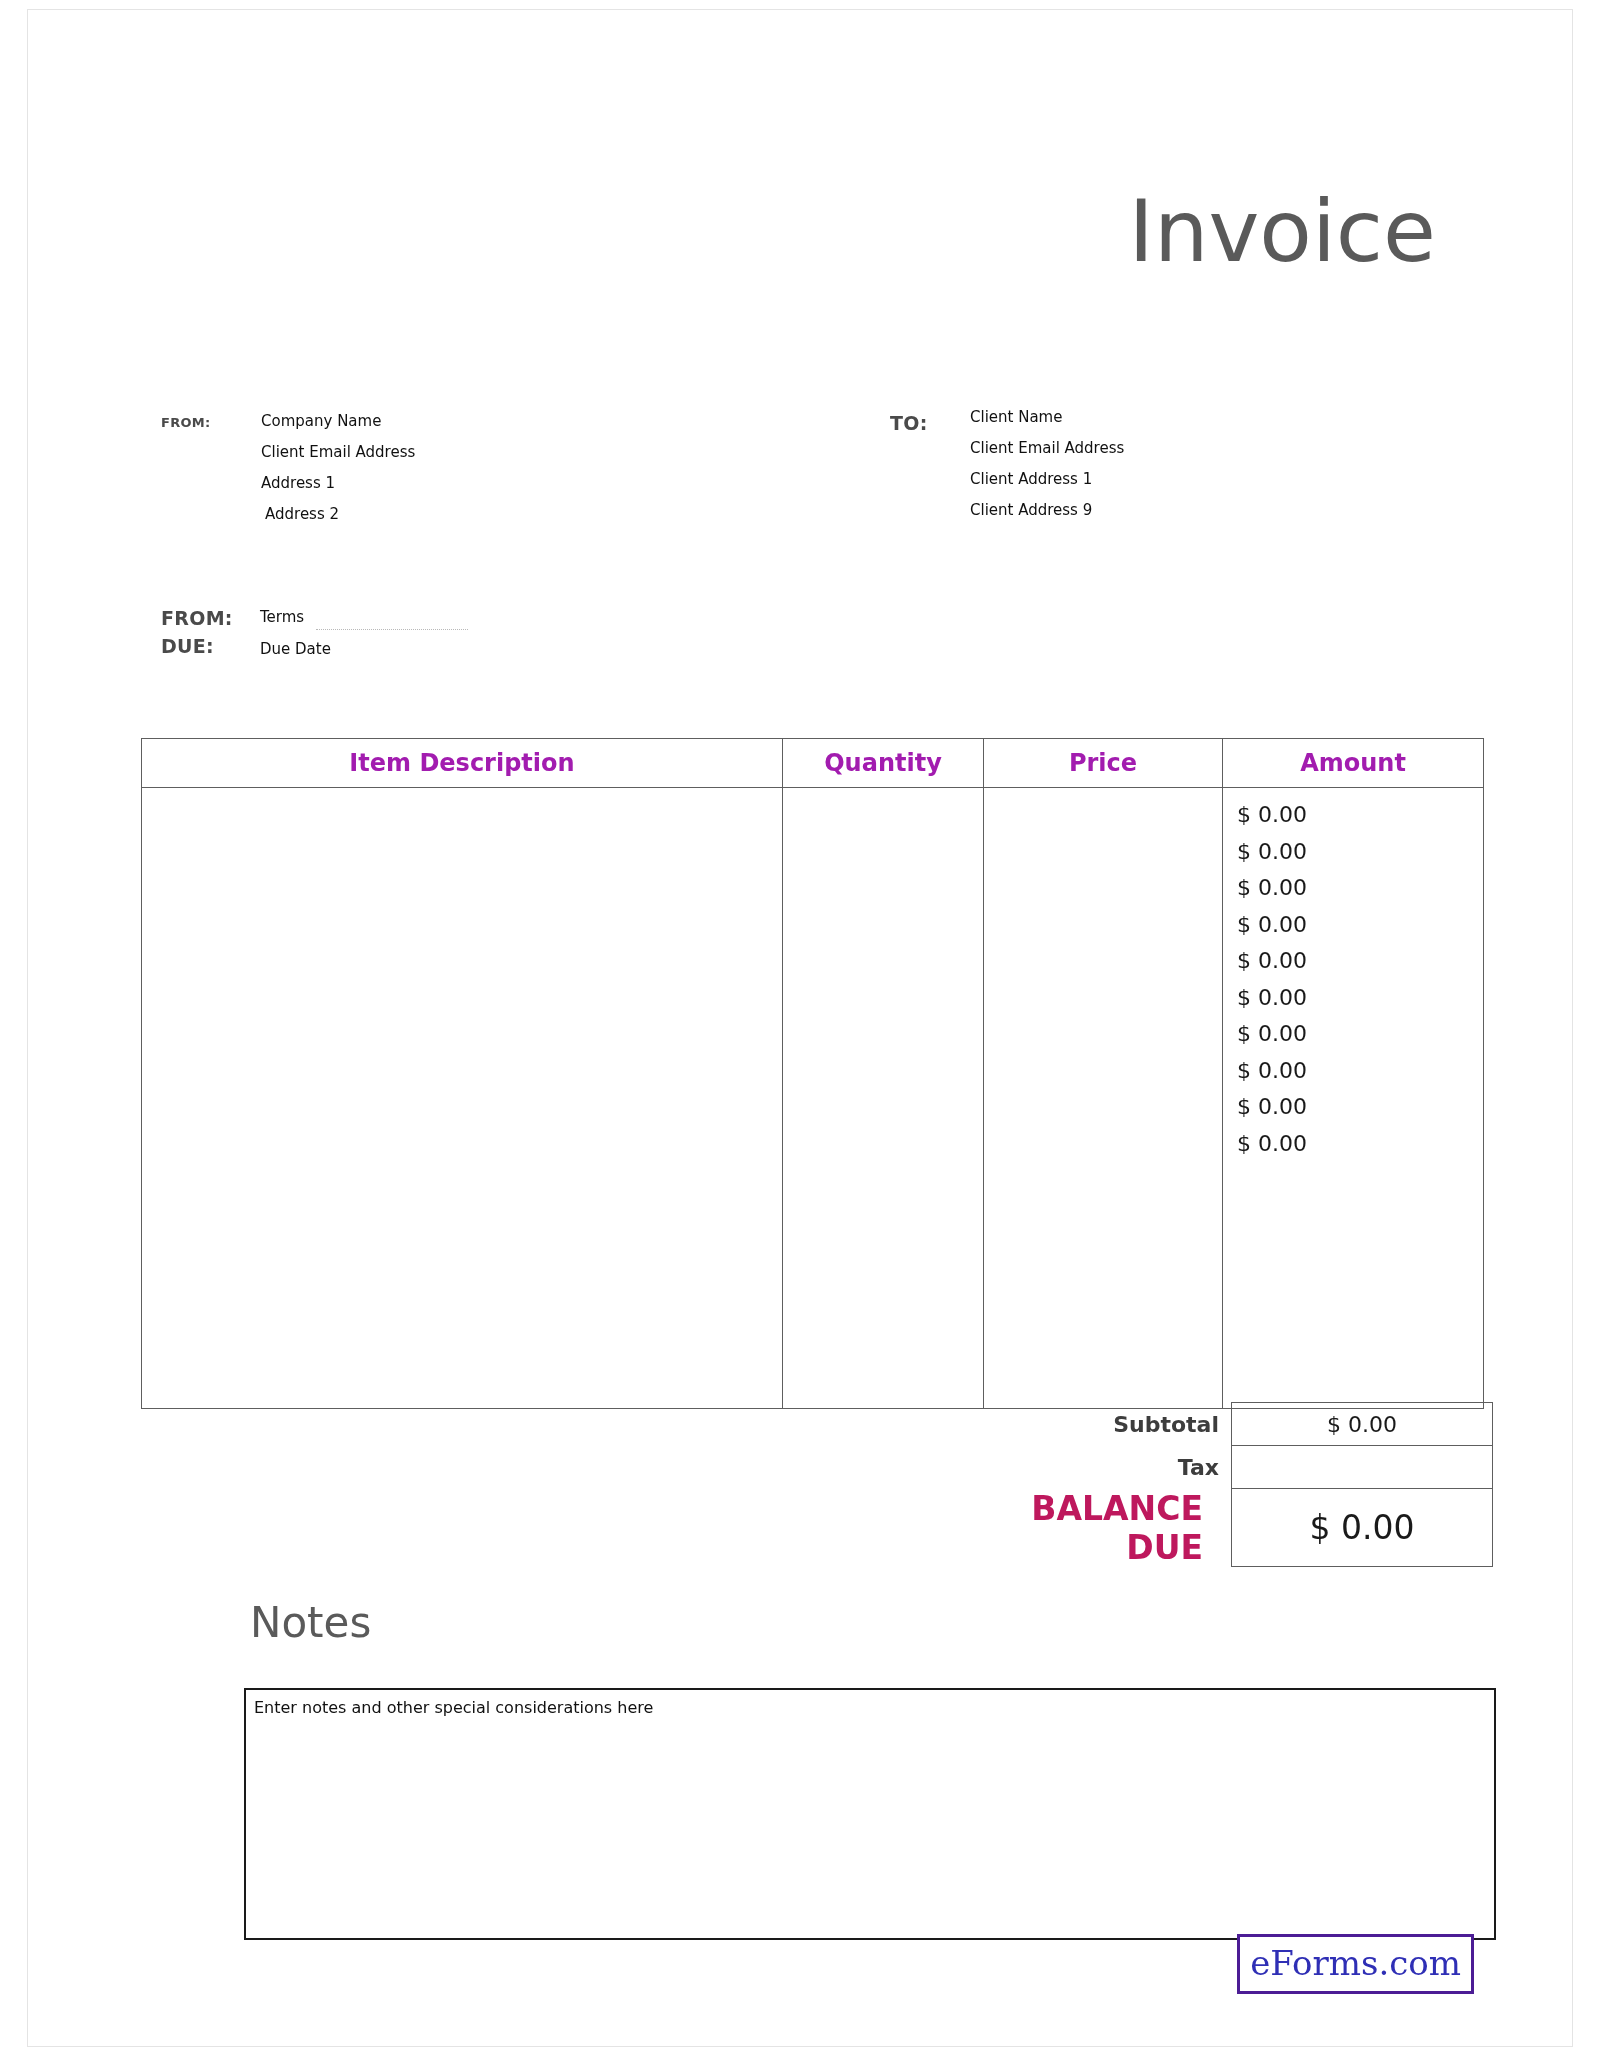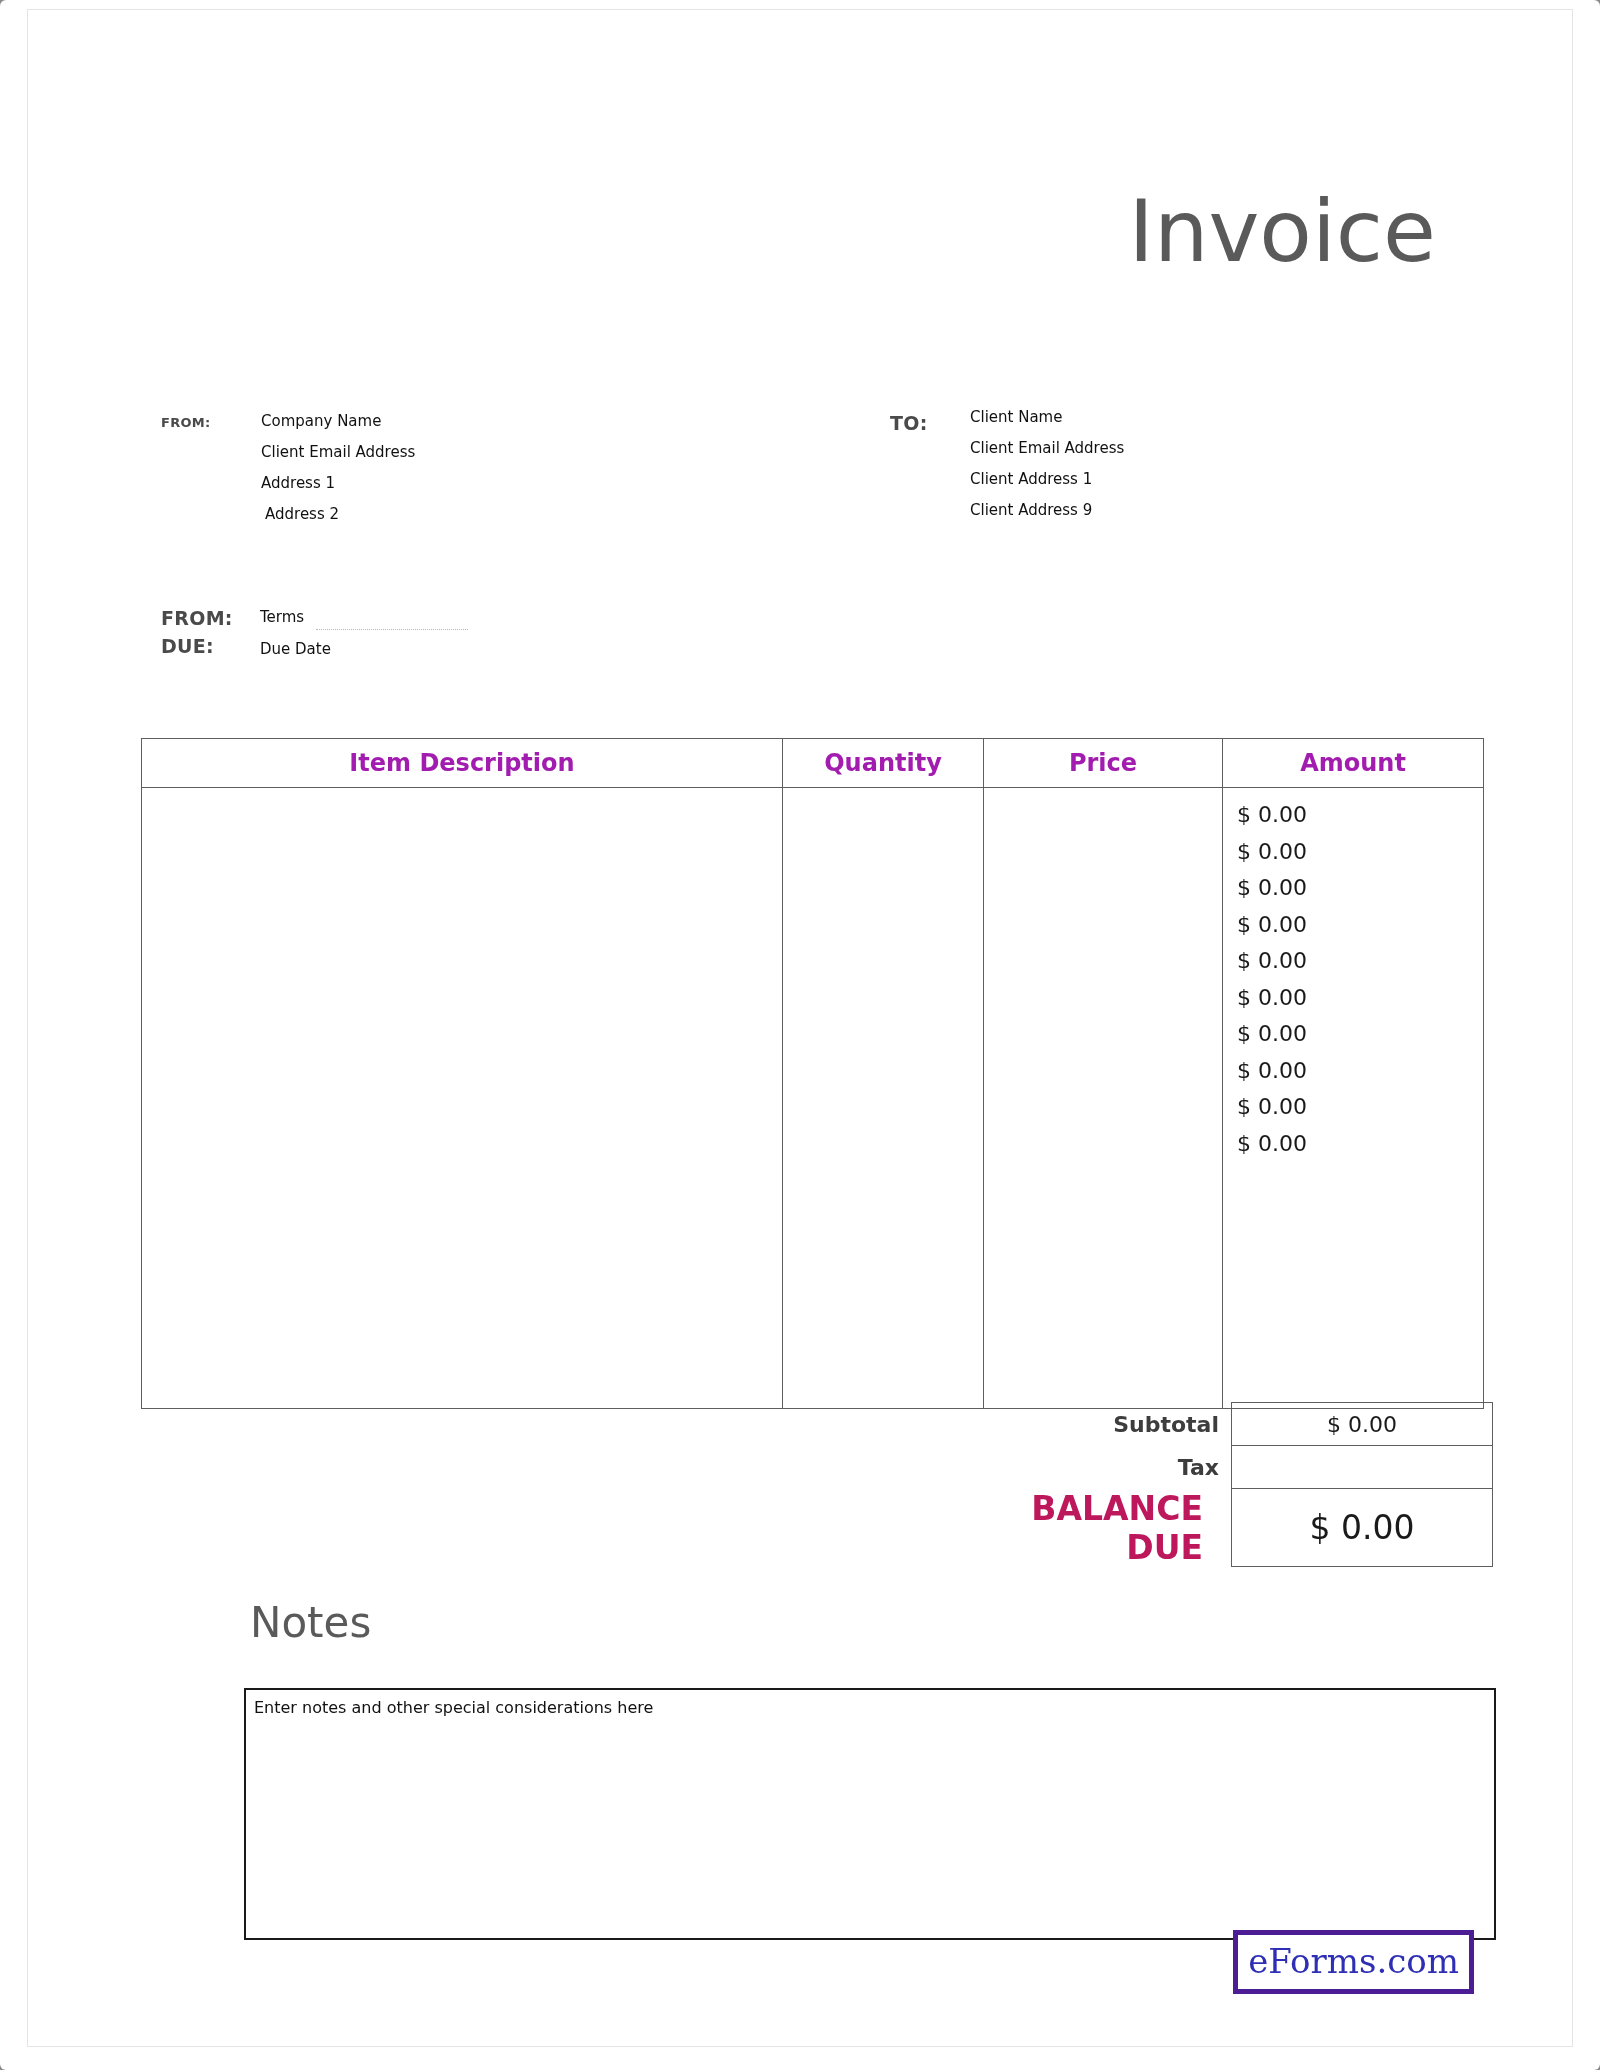--- a/index.html
+++ b/index.html
@@ -10,21 +10,20 @@
   body {
     font-family: "DejaVu Sans", sans-serif;
   }
   .page {
     position: relative;
     width: 1600px;
     height: 2070px;
     background: #ffffff;
     margin: 0 auto;
     overflow: hidden;
-    border-radius: 6px;
   }
   .sheet {
     position: absolute;
     left: 28px;
     top: 10px;
     width: 1544px;
     height: 2036px;
     background: #ffffff;
     box-shadow: 0 0 0 1px #e4e4e4;
   }
@@ -265,21 +264,21 @@
     font-size: 16px;
     color: #111;
     padding: 8px 0 0 8px;
   }
 
   
   .brand {
     position: absolute;
     right: 98px;
     bottom: 52px;
-    border: 5px solid #4c1d95;
+    border: 3px solid #4c1d95;
     padding: 6px 10px 8px 10px;
     background: #fff;
   }
   .brand span {
     font-size: 34px;
     color: #2f2fb5;
     font-family: "DejaVu Serif", serif;
   }
 </style>
 </head>

